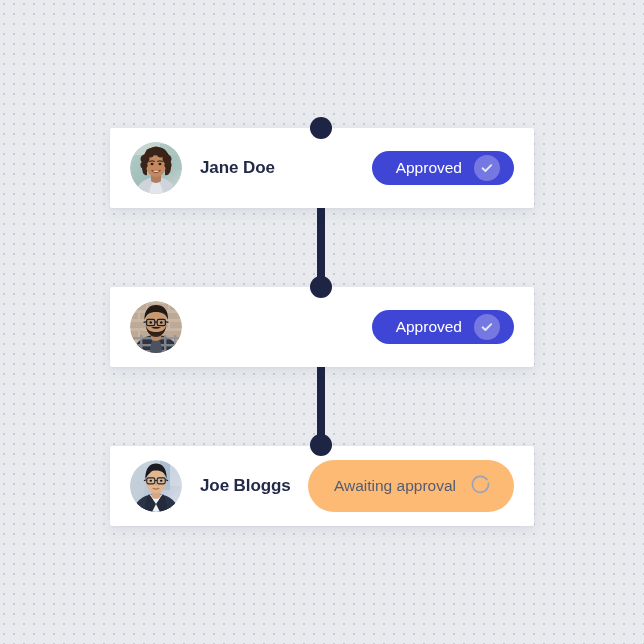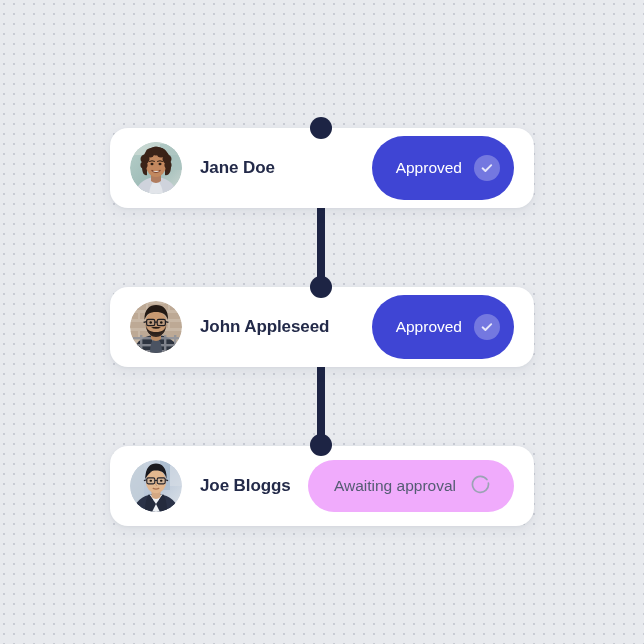--- a/index.html
+++ b/index.html
@@ -49,21 +49,21 @@
   .dot-2 { top: 276px; }
   .dot-3 { top: 434px; }
 
   
   .card {
     position: absolute;
     left: 110px;
     width: 424px;
     height: 80px;
     background: #ffffff;
-    border-radius: 18px;
+    border-radius: 2px;
     box-shadow: 0 4px 14px rgba(40, 50, 80, 0.07),
                 0 1px 3px rgba(40, 50, 80, 0.05);
     display: flex;
     align-items: center;
     padding: 8px 20px;
     box-sizing: border-box;
     z-index: 3;
   }
   .card-1 { top: 128px; }
   .card-2 { top: 287px; }
@@ -111,40 +111,40 @@
     flex: 0 0 auto;
     display: flex;
     align-items: center;
     border-radius: 999px;
     box-sizing: border-box;
     white-space: nowrap;
   }
   .status-approved {
     background-color: #3f45d4;
     color: #ffffff;
-    height: 64px;
+    height: 34px;
     padding: 0 14px 0 24px;
     font-size: 15.5px;
   }
   .status-approved .status-label { margin-right: 12px; }
 
   .check-badge {
     width: 26px;
     height: 26px;
     border-radius: 50%;
     background-color: rgba(255, 255, 255, 0.28);
     display: flex;
     align-items: center;
     justify-content: center;
     flex: 0 0 26px;
   }
   .check-badge svg { display: block; }
 
   .status-awaiting {
-    background-color: #f0abfc;
+    background-color: #fdba74;
     color: #545c73;
     height: 52px;
     padding: 0 20px 0 26px;
     font-size: 15.5px;
   }
   .status-awaiting .status-label { margin-right: 14px; }
 
   .spinner {
     width: 24px;
     height: 24px;
@@ -284,21 +284,20 @@
           <path d="M24.8 21.2 h2.4" stroke="#1d1d22" stroke-width="1.2"></path>
           <path d="M16.6 20.6 L13.6 21.4" stroke="#1d1d22" stroke-width="1.2"></path>
           <path d="M35.4 20.6 L38.4 21.4" stroke="#1d1d22" stroke-width="1.2"></path>
 
           <circle cx="20.7" cy="21.4" r="1.25" fill="#1a1510"></circle>
           <circle cx="31.3" cy="21.4" r="1.25" fill="#1a1510"></circle>
         </g>
       </svg>
     </div>
     <div class="person">
-      <div class="person-name">John Appleseed</div>
     </div>
     <div class="status status-approved">
       <span class="status-label">Approved</span>
       <span class="check-badge">
         <svg width="16" height="16" viewBox="0 0 16 16" xmlns="http://www.w3.org/2000/svg">
           <path d="M3.6 8.3 L6.4 11 L12.2 5.2" stroke="#e7e8fb" stroke-width="1.9" fill="none" stroke-linecap="round" stroke-linejoin="round"></path>
         </svg>
       </span>
     </div>
   </div>

